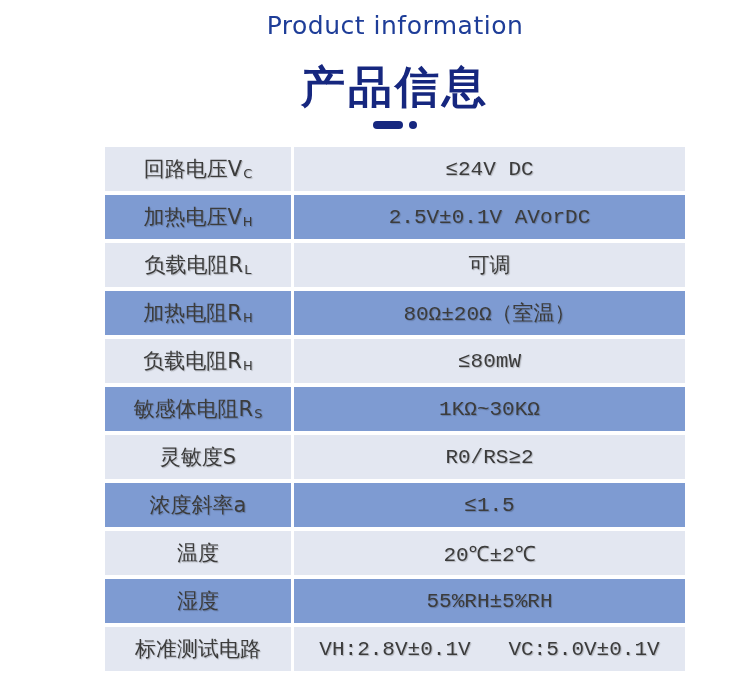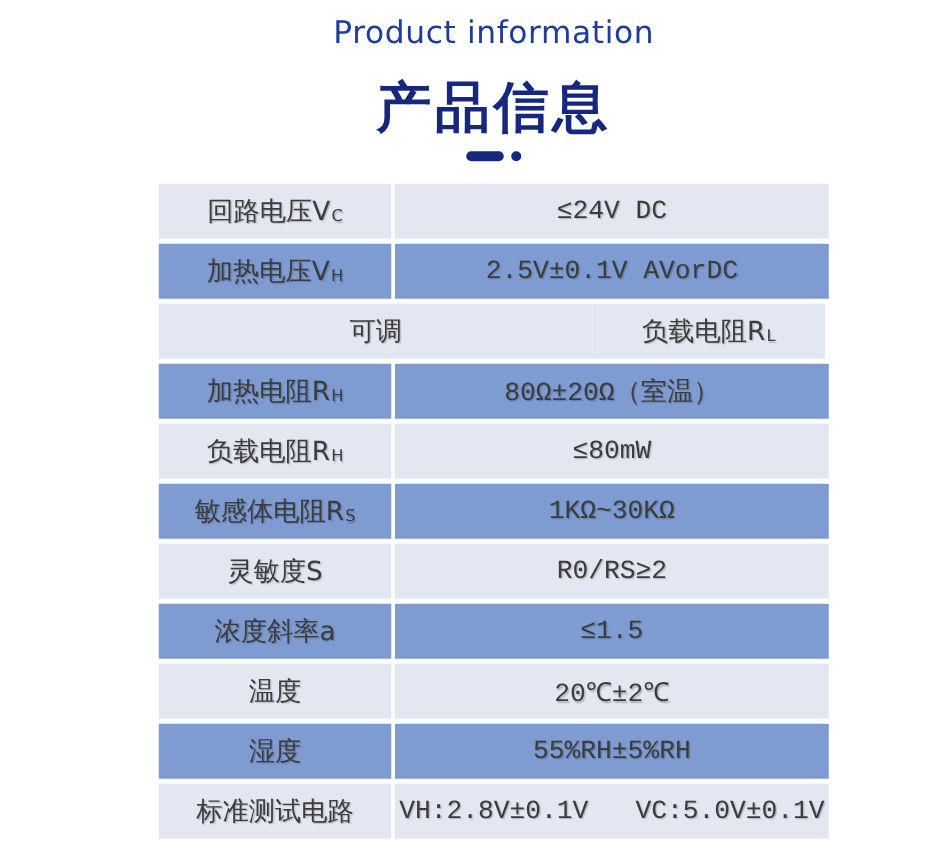--- a/index.html
+++ b/index.html
@@ -53,21 +53,21 @@
     background: var(--title-navy);
   }
   .underline .dot {
     width: 8px;
     height: 8px;
     border-radius: 50%;
     background: var(--title-navy);
     margin-left: 6px;
   }
   .spec-table {
-    width: 536px;
+    width: 580px;
     margin: 18px auto 0 auto;
   }
   .row {
     display: flex;
     height: 44px;
     margin-bottom: 4px;
   }
   .row:last-child { margin-bottom: 0; }
   .cell {
     display: flex;
@@ -120,27 +120,27 @@
     <div class="cell label-cell">
       <span class="label-main">加热电压V</span>
           <span class="label-sub">H</span>
     </div>
     <div class="cell value-cell">
       <span class="value-text">2.5V±0.1V AVorDC</span>
     </div>
   </div>
 
   <div class="row row-light">
-    <div class="cell value-cell">
-      <span class="value-text">可调</span>
-    </div>
     <div class="cell label-cell">
       <span class="label-main">负载电阻R</span>
           <span class="label-sub">L</span>
     </div>
+    <div class="cell value-cell">
+      <span class="value-text">可调</span>
+    </div>
   </div>
 
   <div class="row row-blue">
     <div class="cell label-cell">
       <span class="label-main">加热电阻R</span>
           <span class="label-sub">H</span>
     </div>
     <div class="cell value-cell">
       <span class="value-text">80Ω±20Ω（室温）</span>
     </div>

